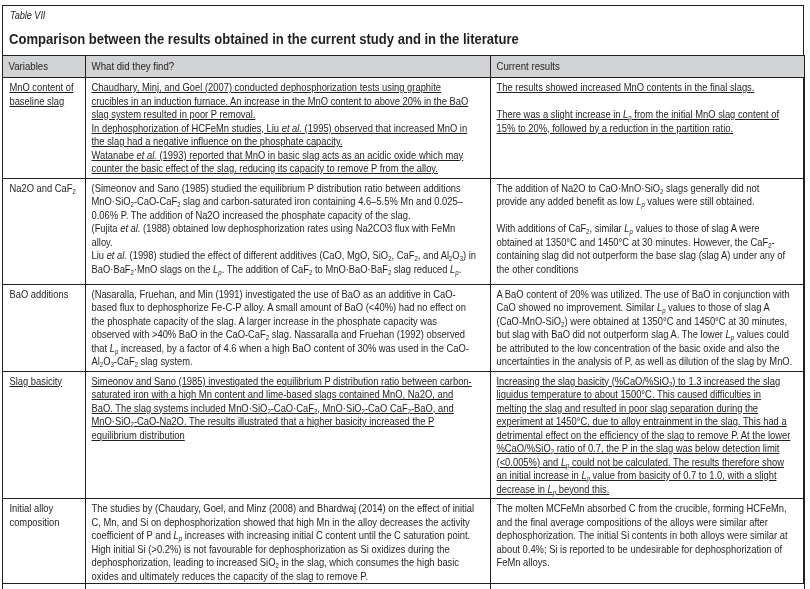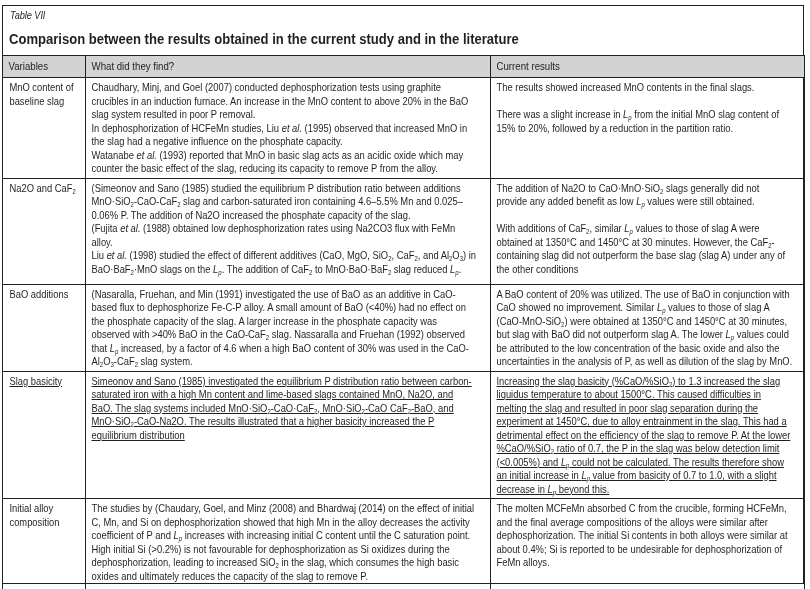--- a/index.html
+++ b/index.html
@@ -17,21 +17,21 @@
   th, td { border: 1px solid #231f20; vertical-align: top; text-align: left; padding: 0; }
   th { background: #d1d3d4; height: 21px; font-weight: normal; font-size: 10.5px; }
   th span, td .cell { display: block; transform: scaleX(0.92); transform-origin: left top; }
   th span { padding: 4px 0 0 6px; width: 108%; }
   td { font-size: 10.2px; line-height: 13.5px; }
   td .cell { padding: 3px 4px 2px 6px; width: 106%; box-sizing: border-box; }
   td.var .cell { padding-left: 7px; }
   .para-gap { height: 13.5px; }
   i { font-style: italic; }
   sub { font-size: 6.5px; vertical-align: -2px; line-height: 0; }
-  tr.r1 td { height: 92px; }
+  tr.r1 td { height: 92px; text-decoration: underline; }
   tr.r2 td { height: 105px; }
   tr.r3 td { height: 86px; margin-top: 12px; }
   tr.r4 td { height: 125px; text-decoration: underline; }
   tr.r5 td { height: 94px; }
 </style>
 </head>
 <body>
 
 <div class="frame"></div>
 <div class="caption">Table VII</div>

